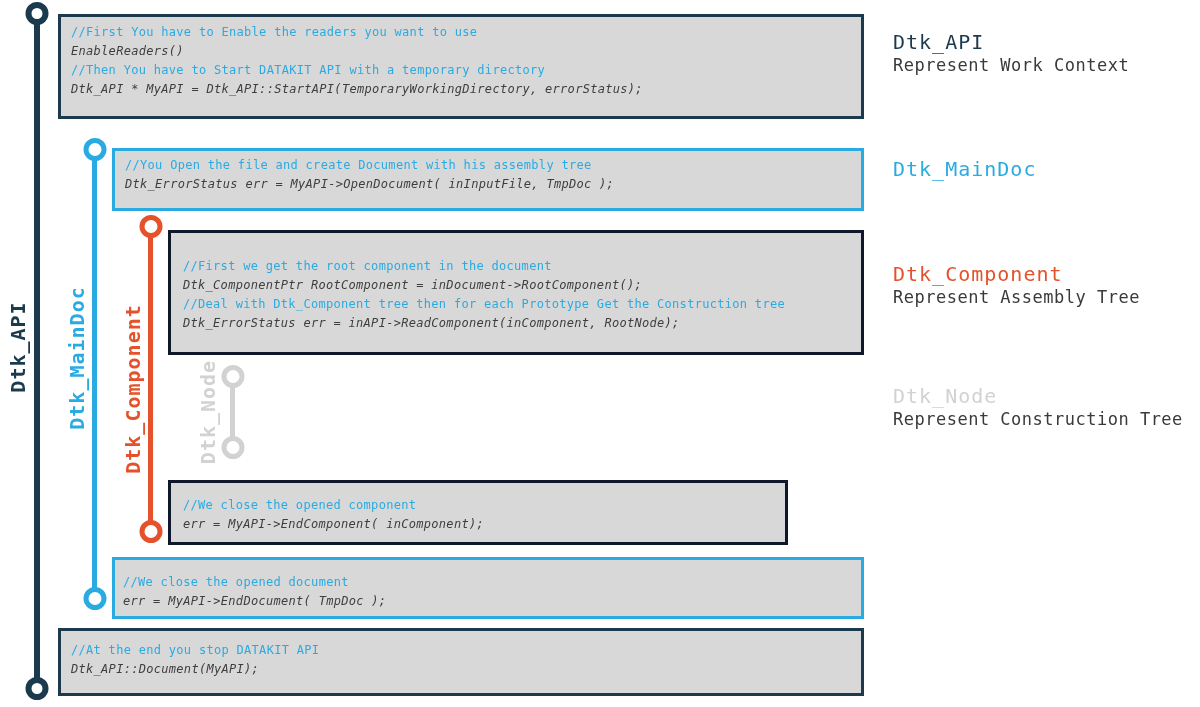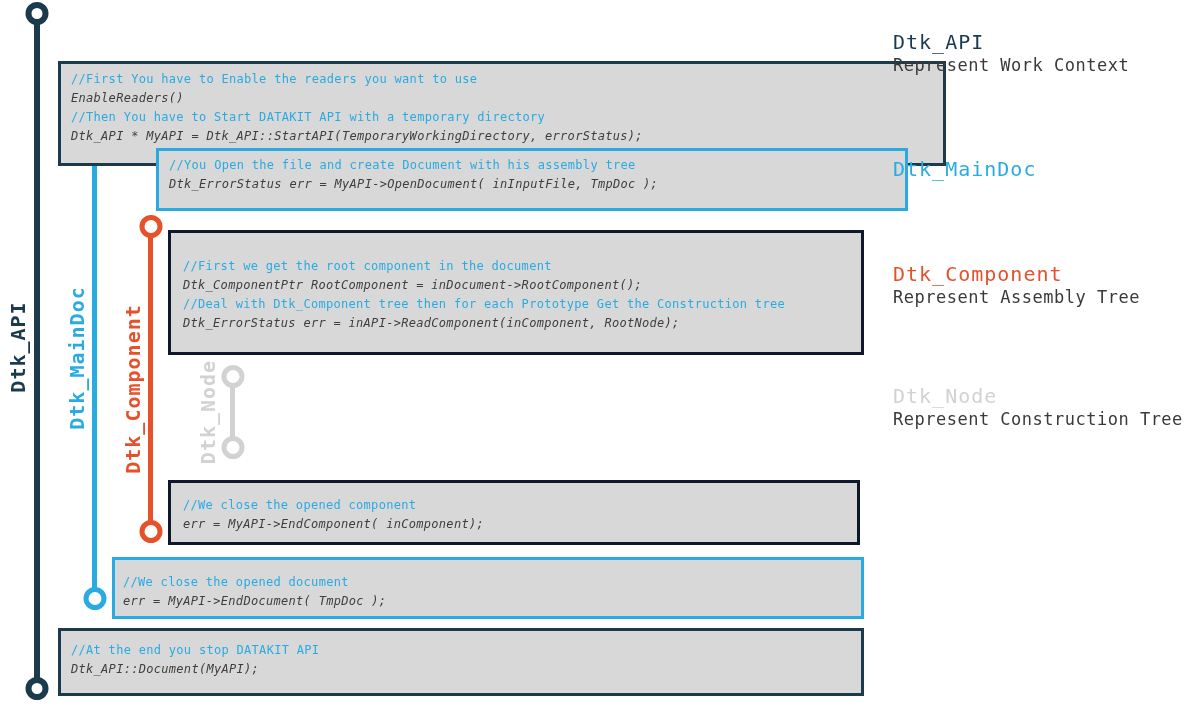--- a/index.html
+++ b/index.html
@@ -112,41 +112,41 @@
   </div>
   <div class="rail-label orange-c" style="left:133px; top:389px;">Dtk_Component</div>
 
   <div class="rail" style="left:230px; top:377px; width:5px; height:70px;">
     <div class="line gray-bg"></div>
     <span class="endpoint top gray-ring"></span>
     <span class="endpoint bottom gray-ring"></span>
   </div>
   <div class="rail-label gray-c" style="left:208px; top:412px;">Dtk_Node</div>
 
-  <div class="code-block border-navy" style="left:58px; top:14px; width:888px; height:105px; padding:6px 10px;margin-top:47px;">
+  <div class="code-block border-navy" style="left:58px; top:14px; width:806px; height:105px; padding:6px 10px;">
     <div class="code-line comment">//First You have to Enable the readers you want to use</div>
     <div class="code-line code">EnableReaders()</div>
     <div class="code-line comment">//Then You have to Start DATAKIT API with a temporary directory</div>
     <div class="code-line code">Dtk_API * MyAPI = Dtk_API::StartAPI(TemporaryWorkingDirectory, errorStatus);</div>
   </div>
 
-  <div class="code-block border-cyan" style="left:112px; top:148px; width:752px; height:63px; padding:5px 10px;margin-left:44px;">
+  <div class="code-block border-cyan" style="left:112px; top:148px; width:752px; height:63px; padding:5px 10px;">
     <div class="code-line comment">//You Open the file and create Document with his assembly tree</div>
     <div class="code-line code">Dtk_ErrorStatus err = MyAPI-&gt;OpenDocument( inInputFile, TmpDoc );</div>
   </div>
 
   <div class="code-block border-orange" style="left:168px; top:230px; width:696px; height:125px; padding:24px 12px;">
     <div class="code-line comment">//First we get the root component in the document</div>
     <div class="code-line code">Dtk_ComponentPtr RootComponent = inDocument-&gt;RootComponent();</div>
     <div class="code-line comment">//Deal with Dtk_Component tree then for each Prototype Get the Construction tree</div>
     <div class="code-line code">Dtk_ErrorStatus err = inAPI-&gt;ReadComponent(inComponent, RootNode);</div>
   </div>
 
 
-  <div class="code-block border-orange" style="left:168px; top:480px; width:692px; height:65px; padding:13px 12px;">
+  <div class="code-block border-orange" style="left:168px; top:480px; width:620px; height:65px; padding:13px 12px;">
     <div class="code-line comment">//We close the opened component</div>
     <div class="code-line code">err = MyAPI-&gt;EndComponent( inComponent);</div>
   </div>
 
   <div class="code-block border-cyan" style="left:112px; top:557px; width:752px; height:62px; padding:13px 8px;">
     <div class="code-line comment">//We close the opened document</div>
     <div class="code-line code">err = MyAPI-&gt;EndDocument( TmpDoc );</div>
   </div>
 
   <div class="code-block border-navy" style="left:58px; top:628px; width:806px; height:68px; padding:10px 10px;">

